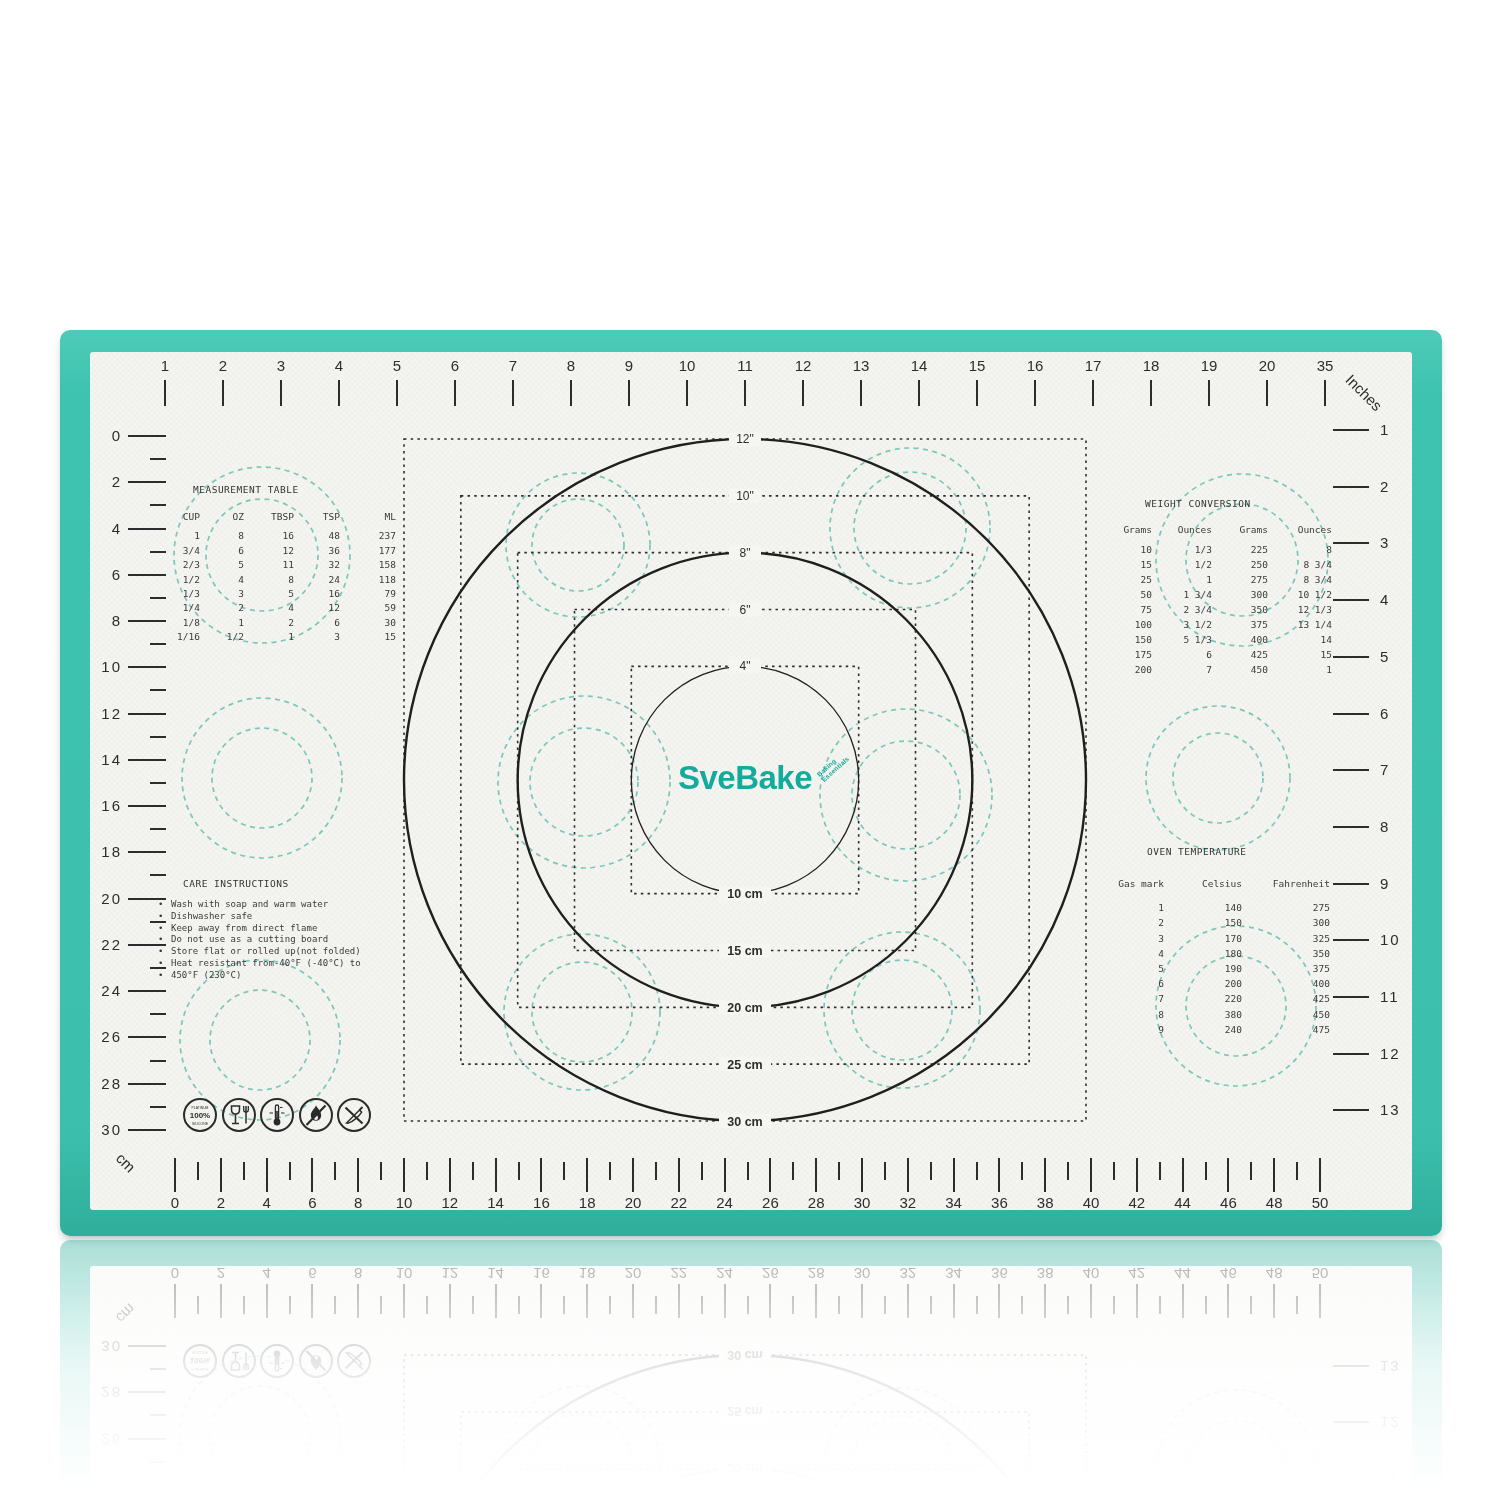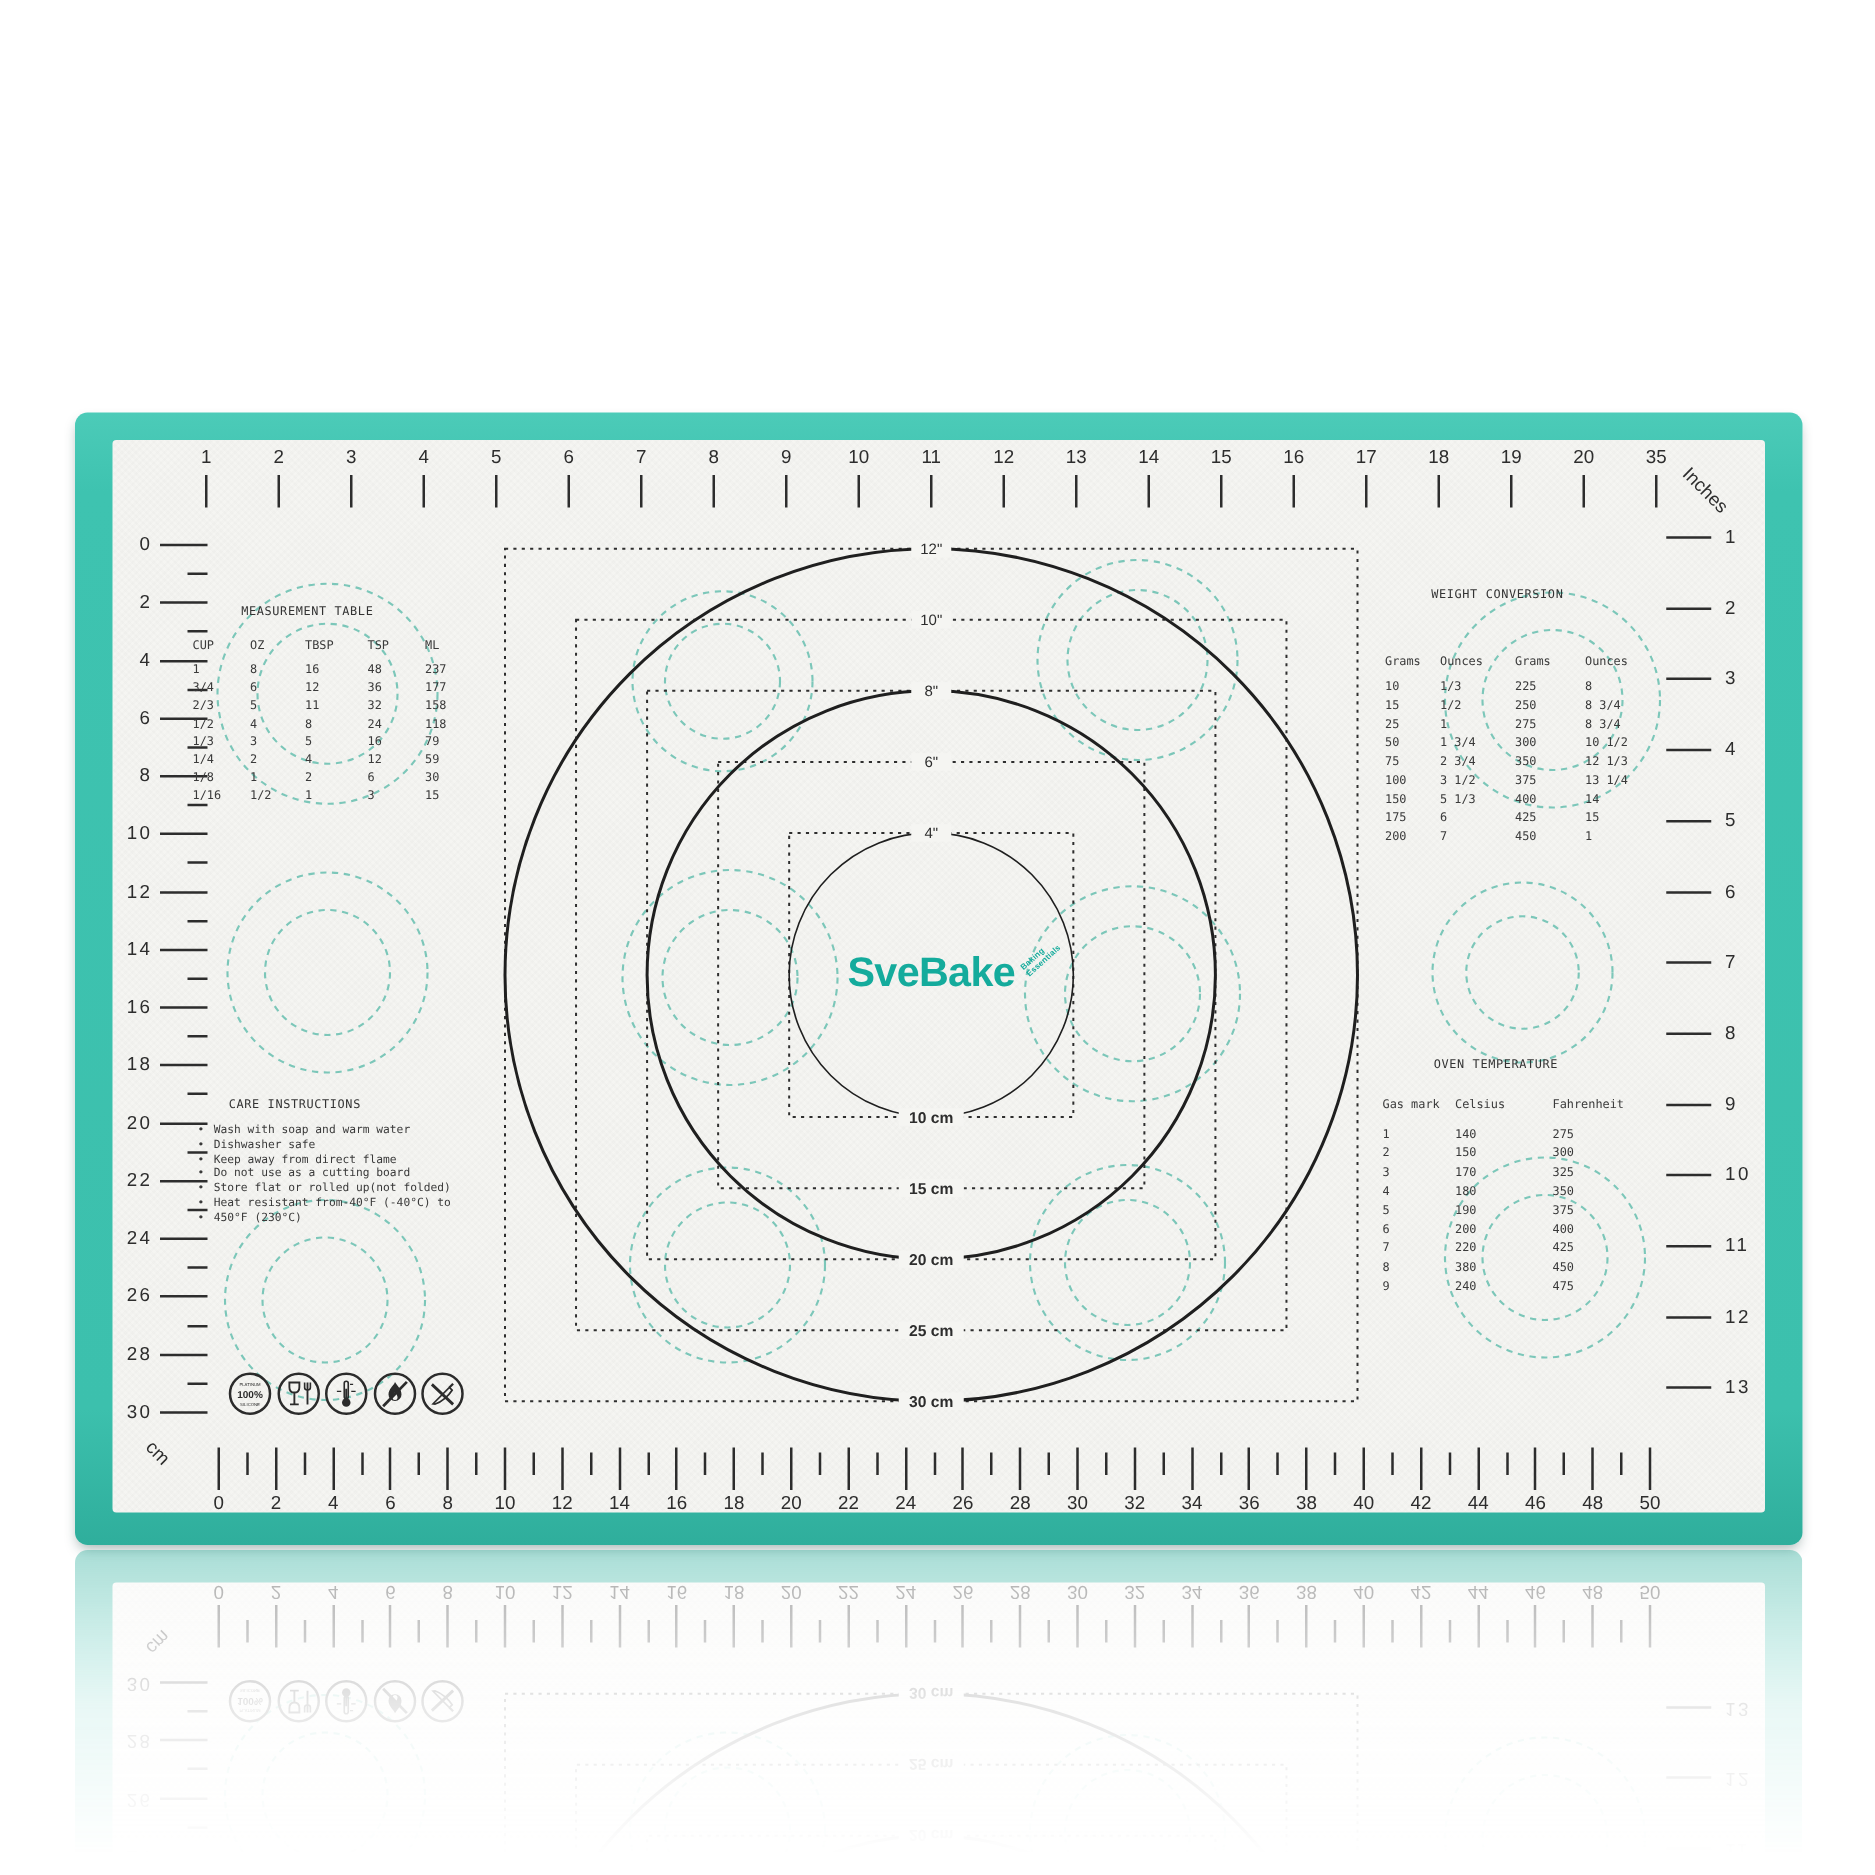--- a/index.html
+++ b/index.html
@@ -34,25 +34,25 @@
   .gc.thin{stroke-width:1.3;}
   .tg{fill:none;stroke:#5ebcab;stroke-width:1.7;stroke-dasharray:5 4.5;opacity:.8;}
   .lbg{fill:#f5f5f2;}
   .glab{font-size:12px;fill:#2d2d2d;text-anchor:middle;font-family:"Liberation Sans",sans-serif;}
   .cmlab{font-weight:700;font-size:12.5px;}
 
   
   .block-title{position:absolute;font-family:"DejaVu Sans Mono",monospace;font-size:9.5px;
        letter-spacing:.5px;color:#333;white-space:nowrap;}
   .mt-title{left:103px;top:132px;}
-  .wc-title{left:1055px;top:118px;}
+  .wc-title{left:1055px;top:146px;}
   .ot-title{left:1057px;top:494px;}
   .care-title{left:93px;top:526px;}
   .dgrid{position:absolute;display:grid;font-family:"DejaVu Sans Mono",monospace;
-       font-size:9.5px;color:#3a3a3a;text-align:left;white-space:nowrap;}
+       font-size:9.5px;color:#3a3a3a;text-align:right;white-space:nowrap;}
   .mt-grid{left:64px;top:158px;grid-template-columns:46px 44px 50px 46px 56px;line-height:14.4px;}
   .wc-grid{left:1018px;top:170px;grid-template-columns:44px 60px 56px 64px;line-height:15px;}
   .ot-grid{left:1016px;top:524px;grid-template-columns:58px 78px 88px;line-height:15.2px;}
   .cell{overflow:visible;}
   .cell.hdr{padding-bottom:5px;}
   .ot-grid .cell.hdr{padding-bottom:9px;}
 
   .care-list{position:absolute;left:68px;top:547px;width:270px;
        font-family:"DejaVu Sans Mono",monospace;font-size:9px;line-height:11.8px;color:#3a3a3a;}
   .care-item{display:flex;}

